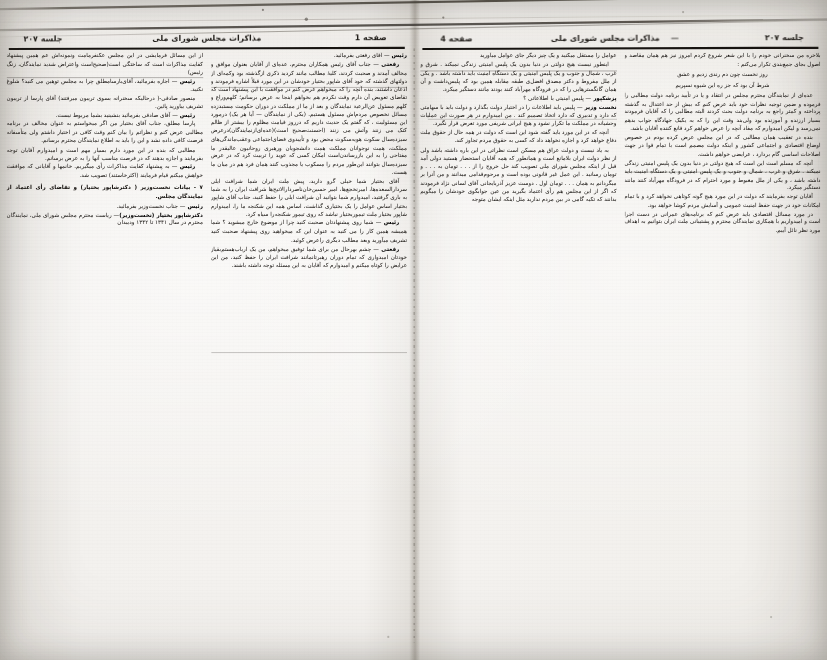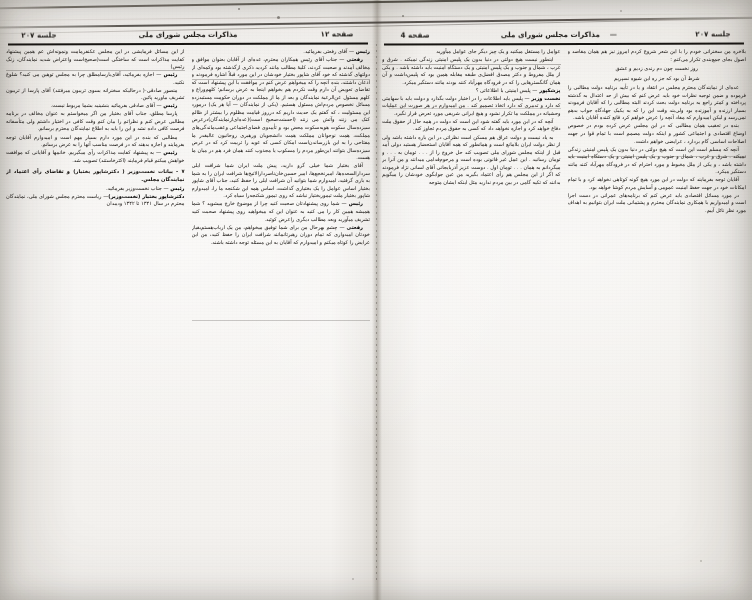--- a/index.html
+++ b/index.html
@@ -140,21 +140,21 @@
         <p>آنچه که در این مورد باید گفته شود این است که دولت در همه حال از حقوق ملت دفاع خواهد کرد و اجازه نخواهد داد که کسی به حقوق مردم تجاوز کند.</p>
         <p>به یاد نیست و دولت عراق هم مسکن است نظراتی در این باره داشته باشد ولی از نظر دولت ایران بلامانع است و همانطور که همه آقایان استحضار هستید دولی آمد قبل از اینکه مجلس شورای ملی تصویب کند حل خروج را از . . . تومان به . . . و تومان رسانید . این عمل غیر قانونی بوده است و مرحوم‌قدامی میدانند و من آنرا بر میگردانم به همان . . . تومان اول . دوست عزیز آذربایجانی آقای لسانی نژاد فرمودند که اگر از این مجلس هم رأی اعتماد بگیرید من عین جوابگوی خودشان را میگویم بدانند که تکیه گامی در بین مردم ندارید مثل اینکه ایشان متوجه</p>
         <div class="smear" style="top:16px;right:0;width:100%;opacity:.55;"></div>
         <div class="smear" style="top:60px;right:0;width:96%;opacity:.35;"></div>
       </div>
     </div>
   </div>
 
   <div class="page">
     <div class="runhead">
-      <div class="slot edge">صفحه ۱۲</div>
+      <div class="slot edge">صفحه 1</div>
       <div class="slot mid">مذاکرات مجلس شورای ملی</div>
       <div class="slot edge">جلسه ۲۰۷</div>
     </div>
     <div class="headrule"></div>
 
     <div class="cols">
 
       <div class="col">
         <p class="noind"><b class="spk">رئیس </b>— آقای رفعتی بفرمائید.</p>
         <p><b class="spk">رفعتی </b>— جناب آقای رئیس همکاران محترم، عده‌ای از آقایان بعنوان موافق و مخالف آمدند و صحبت کردند، کلیهٔ مطالب مانند کردید ذکری ازگذشته بود وکمه‌ای از دولتهای گذشته که خود آقای شاپور بختیار خودشان در این مورد قبلاً اشاره فرمودند و اذعان داشتند، بنده آنچه را که میخواهم عرض کنم در موافقت با این پیشنهاد است که تقاضای تعویض آن دارم وقت نکردم هم بخواهم اینجا به عرض برسانم؛ کلهم‌وراع و کلهم مسئول عن‌الرعیة نمایندگان و بعد از ما از مملکت در دوران حکومت مستبدزده مسائل نخصوص مردم‌اش مسئول هستیم. (یکی از نمایندگان — آیا هر یک) درمورد این مسئولیت ، که گفتم یک حدیث داریم که درروز قیامت مظلوم را بیشتر از ظالم کتک می زنند وآتش می زنند (احسنت‌صحیح است)(عده‌ای‌ازنمایندگان)درعرض سیزده‌سال سکوت هویه‌سکوت محض بود و تأیید‌وی فضای‌اجتماعی وعقب‌ماندگی‌های مملکت، همت نوجوانان مملکت همت دانشجویان ورهبری روحانیون عالیقدر ما مفتاحی را به این بازرساندن‌است امکان کسی که عوید را تربیت کرد که در عرض سیزده‌سال بتوانند این‌طور مردم را مسکوب یا مجذوب کنند همان فرد هم در میان ما هست.</p>

